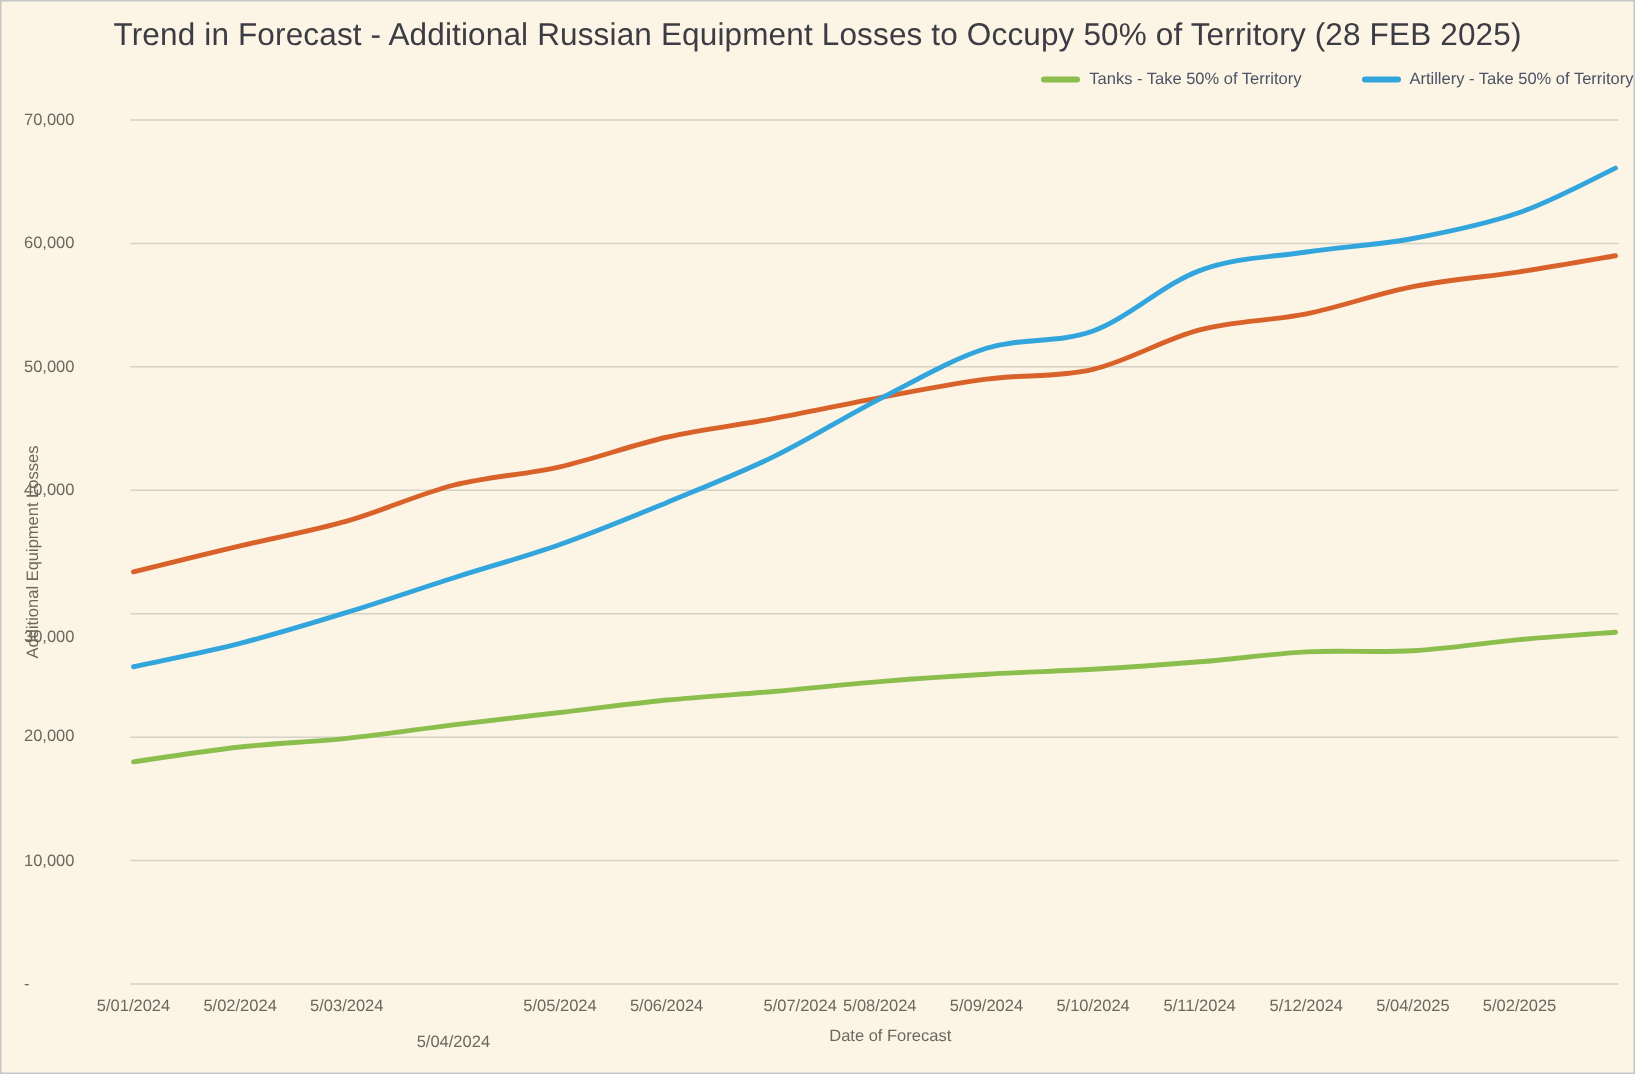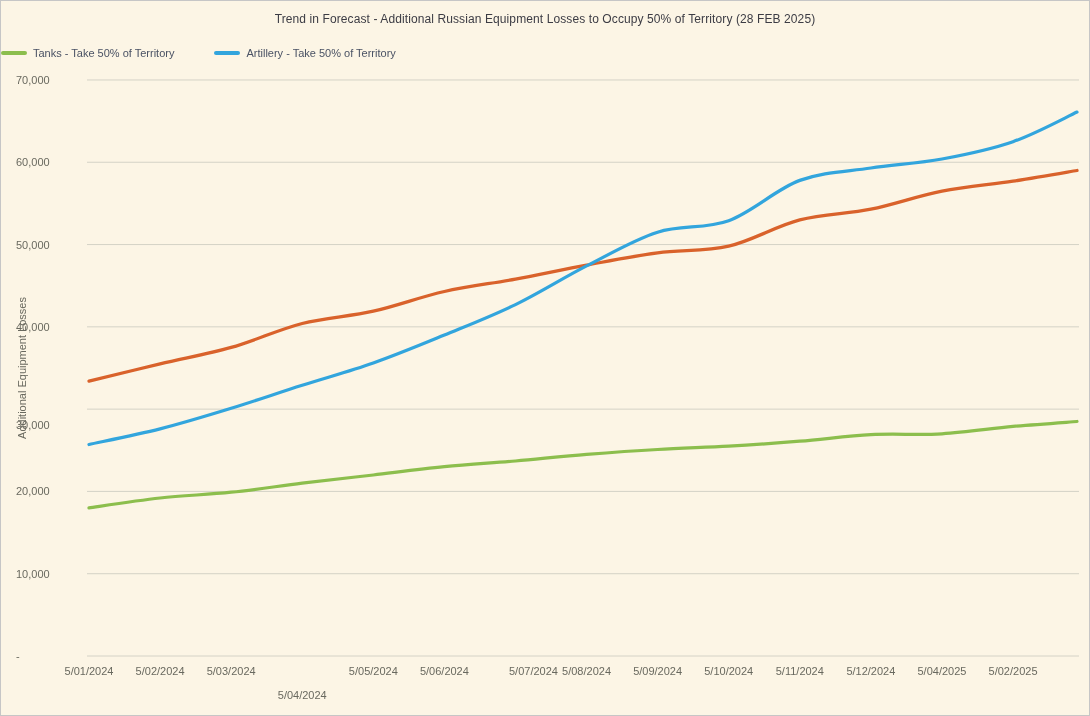--- a/index.html
+++ b/index.html
@@ -4,26 +4,26 @@
 <style>
   html,body{margin:0;padding:0;background:#e8e8e8;}
   #canvas{
     position:relative;width:1088px;height:714px;
     background:#FCF5E5;border:1px solid #C6C6C6;
     font-family:"Liberation Sans", sans-serif;
     overflow:hidden;
   }
   .title{
     position:absolute;top:11px;left:0;width:100%;
-    text-align:center;font-size:12px;color:#3C3C44;
+    text-align:center;font-size:21px;color:#3C3C44;
     letter-spacing:.1px;
   }
   .legend{
     position:absolute;top:46px;left:0;width:100%;
-    display:flex;justify-content:flex-start;align-items:center;gap:40px;
+    display:flex;justify-content:flex-end;align-items:center;gap:40px;
   }
   .legend-item{display:flex;align-items:center;gap:6px;}
   .legend-swatch{width:26px;height:3.5px;border-radius:2px;display:inline-block;}
   .legend-label{font-size:11px;color:#4A5264;white-space:nowrap;}
   svg{position:absolute;top:0;left:0;}
   .ytick{
     position:absolute;width:62px;text-align:left;
     font-size:11px;color:#69695F;transform:translateY(-50%);
   }
   .xtick{
@@ -86,13 +86,14 @@
       <div class="xtick" style="left: 443.4px; top: 664px;">5/06/2024</div>
       <div class="xtick" style="left: 514.48px; top: 664px; padding-left: 36px;">5/07/2024</div>
       <div class="xtick" style="left: 585.56px; top: 664px;">5/08/2024</div>
       <div class="xtick" style="left: 656.64px; top: 664px;">5/09/2024</div>
       <div class="xtick" style="left: 727.72px; top: 664px;">5/10/2024</div>
       <div class="xtick" style="left: 798.8px; top: 664px;">5/11/2024</div>
       <div class="xtick" style="left: 869.88px; top: 664px;">5/12/2024</div>
       <div class="xtick" style="left: 940.96px; top: 664px;">5/04/2025</div>
       <div class="xtick" style="left: 1012.04px; top: 664px;">5/02/2025</div>
     </div>
+  <div class="xlabel">Date of Forecast</div>
 </div>
 
 </body></html>

